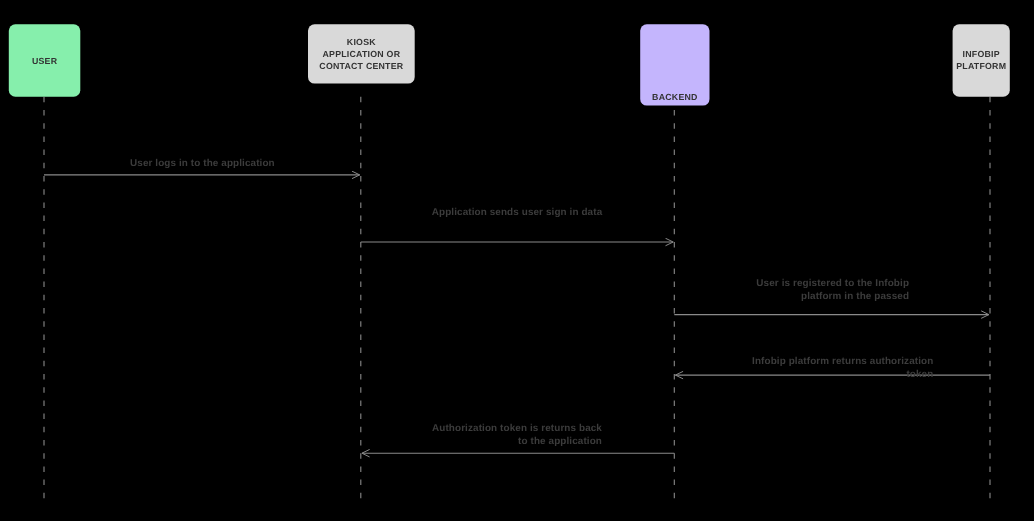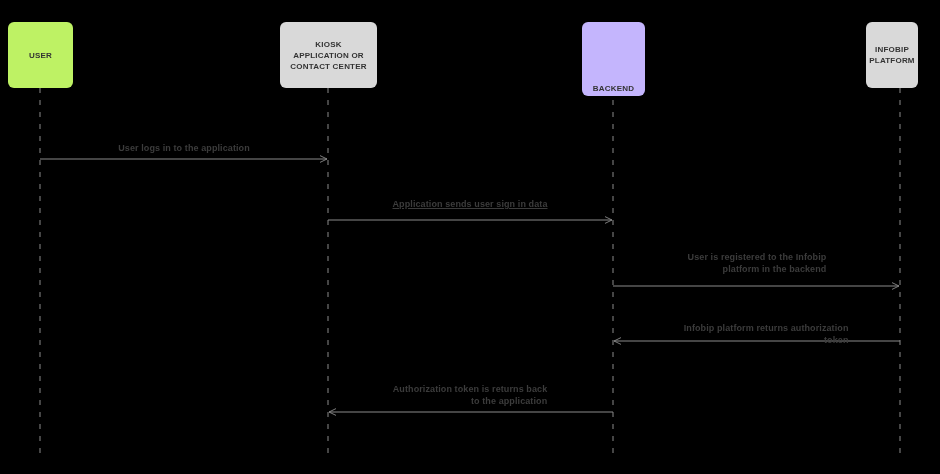--- a/index.html
+++ b/index.html
@@ -85,39 +85,39 @@
     <g id="messages-group">
         <line x1="40" y1="159" x2="327" y2="159" stroke="#8a8a8a" stroke-width="1" marker-end="url(#arrow-right)"></line>
         <line x1="328" y1="220" x2="612" y2="220" stroke="#8a8a8a" stroke-width="1" marker-end="url(#arrow-right)"></line>
         <line x1="613" y1="286" x2="899" y2="286" stroke="#8a8a8a" stroke-width="1" marker-end="url(#arrow-right)"></line>
         <line x1="900" y1="341" x2="614" y2="341" stroke="#8a8a8a" stroke-width="1" marker-end="url(#arrow-left)"></line>
         <line x1="613" y1="412" x2="329" y2="412" stroke="#8a8a8a" stroke-width="1" marker-end="url(#arrow-left)"></line>
       </g>
   </svg>
 
   <div id="participants-layer">
-      <div class="participant-box" style="left: 8px; top: 22px; width: 65px; height: 66px; background: #bef264;">
+      <div class="participant-box" style="left: 8px; top: 22px; width: 65px; height: 66px; background: #86efac;">
         <div class="participant-label" style="color: rgb(51, 51, 51);">USER</div>
       </div>
-      <div class="participant-box" style="left: 280px; top: 22px; width: 97px; height: 66px; background: rgb(217, 217, 217);">
+      <div class="participant-box" style="left: 280px; top: 22px; width: 97px; height: 54px; background: rgb(217, 217, 217);">
         <div class="participant-label" style="color: rgb(51, 51, 51);">KIOSK
 APPLICATION OR
 CONTACT CENTER</div>
       </div>
       <div class="participant-box" style="left: 582px; top: 22px; width: 63px; height: 74px; background: #c4b5fd; align-items: flex-end;">
         <div class="participant-label" style="color: rgb(51, 51, 51);">BACKEND</div>
       </div>
       <div class="participant-box" style="left: 866px; top: 22px; width: 52px; height: 66px; background: rgb(217, 217, 217);">
         <div class="participant-label" style="color: rgb(51, 51, 51);">INFOBIP
 PLATFORM</div>
       </div>
     </div>
   <div id="labels-layer">
       <div class="message-label" style="left: 184px; top: 142px; color: rgb(60, 60, 60);">User logs in to the application</div>
-      <div class="message-label" style="left: 470px; top: 198px; color: rgb(60, 60, 60); text-decoration: underline;">Application sends user sign in data</div>
+      <div class="message-label" style="left: 470px; top: 186px; color: rgb(60, 60, 60);">Application sends user sign in data</div>
       <div class="message-label" style="left: 757px; top: 251px; color: rgb(60, 60, 60);">User is registered to the Infobip
-platform in the backend</div>
+platform in the passed</div>
       <div class="message-label" style="left: 757px; top: 322px; color: rgb(60, 60, 60);">Infobip platform returns authorization token</div>
       <div class="message-label" style="left: 470px; top: 383px; color: rgb(60, 60, 60);">Authorization token is returns back
 to the application</div>
     </div>
 
 </div>
 
 </body></html>

